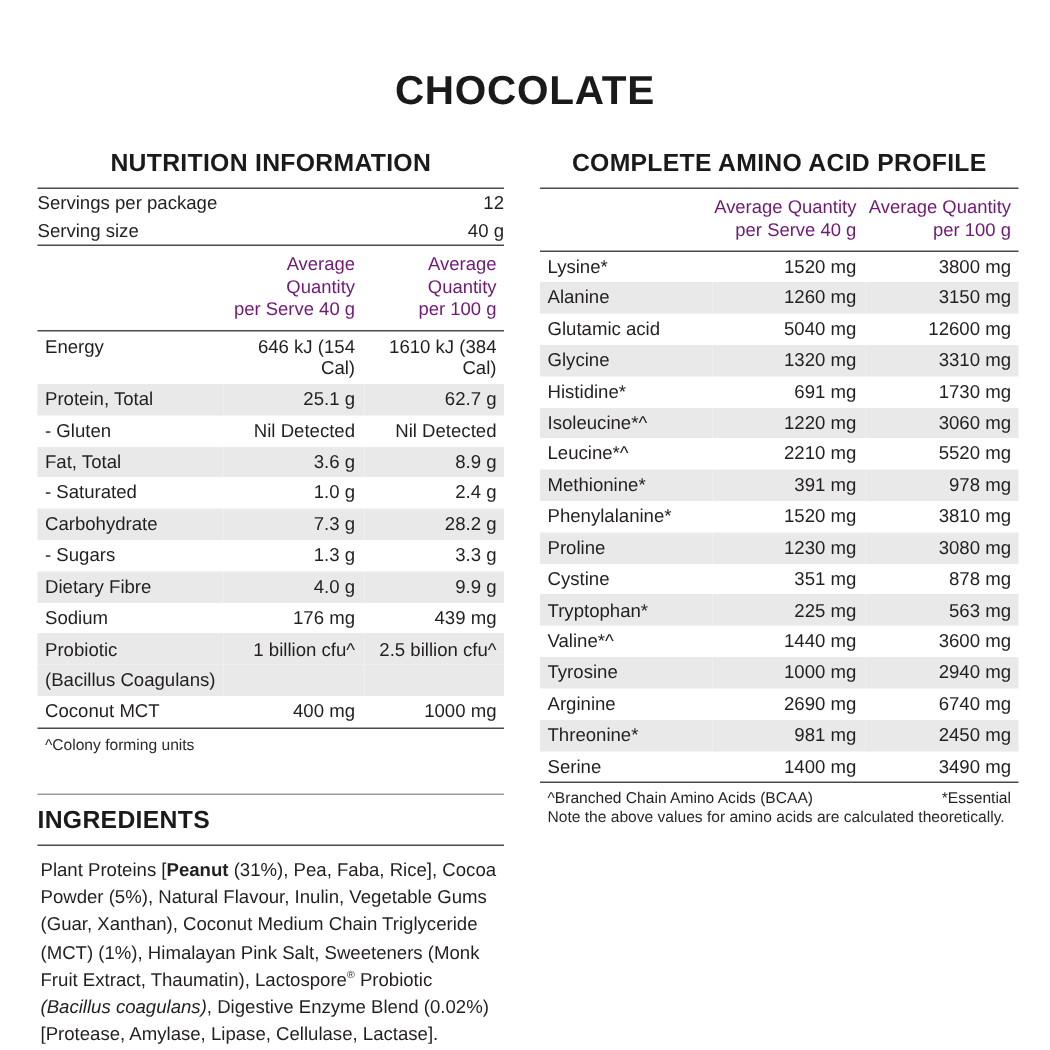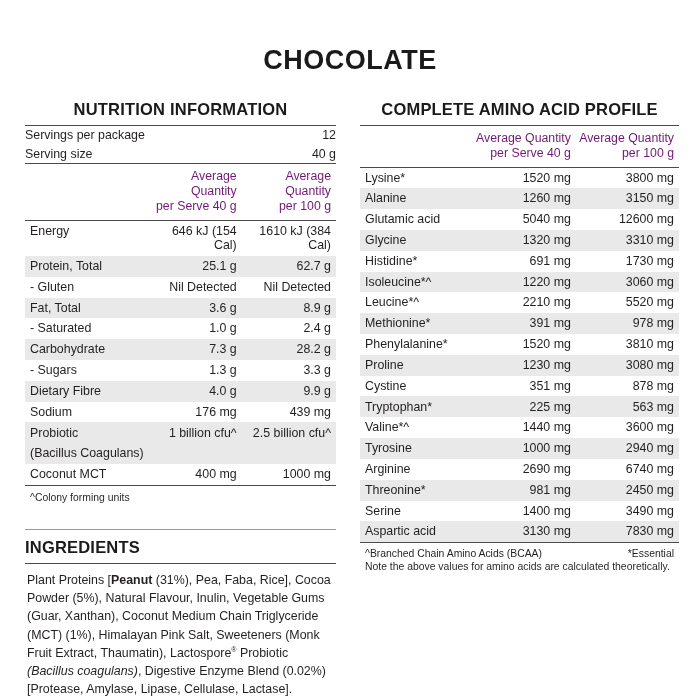--- a/index.html
+++ b/index.html
@@ -320,25 +320,20 @@
             <tr class="shaded">
               <td class="nm" style="width: 36%;">Threonine*</td>
               <td class="v1" style="width: 32%;">981 mg</td>
               <td class="v2" style="width: 32%;">2450 mg</td>
             </tr>
             <tr>
               <td class="nm" style="width: 36%;">Serine</td>
               <td class="v1" style="width: 32%;">1400 mg</td>
               <td class="v2" style="width: 32%;">3490 mg</td>
             </tr>
-            <tr class="shaded">
-              <td class="nm" style="width: 36%;">Aspartic acid</td>
-              <td class="v1" style="width: 32%;">3130 mg</td>
-              <td class="v2" style="width: 32%;">7830 mg</td>
-            </tr>
           </tbody>
       </table>
 
       <hr class="rule-mid">
 
       <div class="spacer-5"></div>
       <div class="footnote-row">
         <span>^Branched Chain Amino Acids (BCAA)</span>
         <span>*Essential</span>
       </div>

